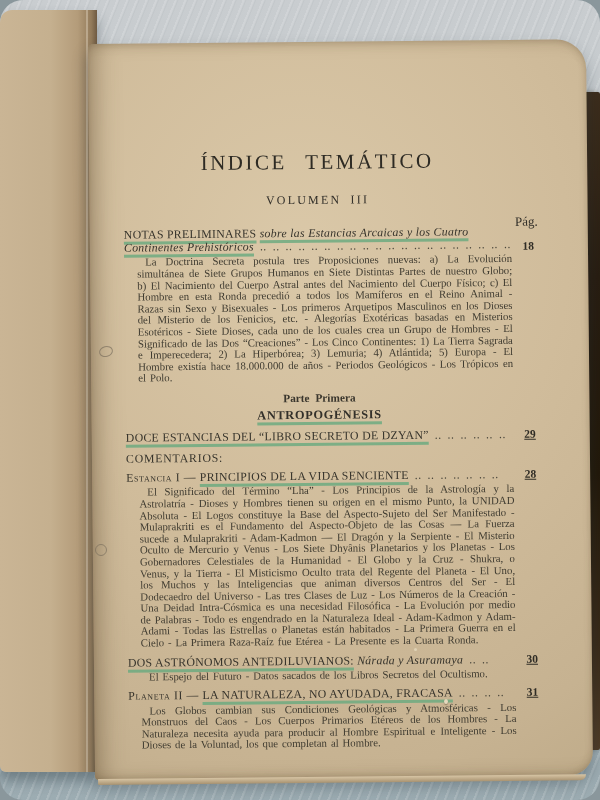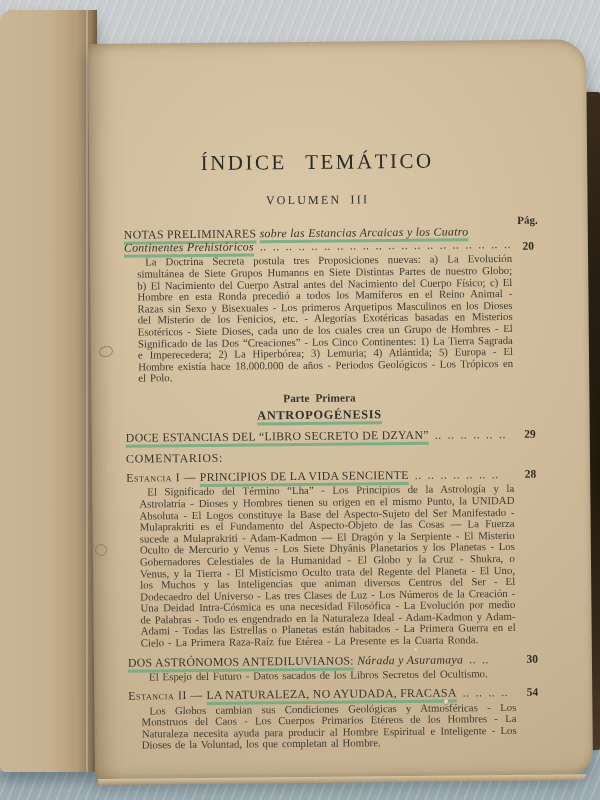--- a/index.html
+++ b/index.html
@@ -1,19 +1,20 @@
 <!DOCTYPE html>
 <html lang="es"><head>
 <meta charset="utf-8">
 <style>
   html,body{margin:0;padding:0;background:#8a979c;}
   .scene{
     position:relative;width:600px;height:800px;overflow:hidden;
     background:linear-gradient(180deg,#c9cdd0 0%,#c2c8cb 22%,#b6bec2 55%,#a7b3b8 80%,#9cacb2 100%);
     font-family:"Liberation Serif","DejaVu Serif",serif;
+    border-radius:23px;
   }
   .scene::before{ 
     content:"";position:absolute;inset:0;
     background:repeating-linear-gradient(112deg,
       rgba(255,255,255,.15) 0 1.5px, rgba(110,120,126,.07) 3px, rgba(255,255,255,0) 4px 9px);
     z-index:0;
   }
   .cover-edge{
     position:absolute;right:0;top:92px;width:19px;height:658px;z-index:1;
     background:linear-gradient(180deg,#3c2d1c,#281d11 28%,#221809 58%,#3a2a18 84%,#503c26);
@@ -51,34 +52,34 @@
   }
   .page-title{
     text-align:center;font-size:21px;letter-spacing:2.5px;word-spacing:11px;
     font-weight:400;color:#2e2b24;margin:0;
   }
   .volume{
     text-align:center;font-size:12px;letter-spacing:2.2px;word-spacing:4px;
     color:#33302a;margin-top:18px;
   }
   .entries{position:relative;margin-top:19px;}
-  .pag-label{position:absolute;top:-11px;right:-26px;font-size:11px;font-weight:700;color:#33302a;}
+  .pag-label{position:absolute;top:-11px;right:-26px;font-size:13px;font-weight:400;color:#33302a;}
   .entry{position:relative;}
   .ehead{font-size:11.8px;line-height:13.2px;letter-spacing:.3px;color:#36332b;}
   .gu{
     text-decoration:underline;
     text-decoration-color:rgba(109,170,128,.85);
     text-decoration-thickness:3.2px;
     text-underline-offset:2.5px;
   }
   .it{font-style:italic;}
   .sc{font-variant:small-caps;letter-spacing:.6px;margin-top:25px;}
   .leader{letter-spacing:.5px;word-spacing:2.5px;color:#4a463b;}
   .num{position:absolute;right:-22px;font-weight:700;font-size:11.5px;color:#2f2c25;}
-  .num-top{top:0;}
+  .num-top{top:0;text-decoration:underline;}
   .num-bottom{bottom:-1px;}
   .summary{
     margin:2px 0 0 13px;text-align:justify;text-indent:8px;
     font-size:10.8px;line-height:11.6px;word-spacing:1.2px;color:#403c31;
     hyphens:auto;
   }
   .kicker{text-align:center;font-size:11.3px;font-weight:700;margin-top:9px;color:#3a362d;word-spacing:3px;}
   .part-head{text-align:center;font-size:12.3px;font-weight:700;letter-spacing:.7px;margin-top:4px;color:#33302a;}
   .coment{font-size:11.8px;letter-spacing:.8px;margin-top:7px;color:#36332b;}
   .mt{margin-top:7px;}
@@ -106,21 +107,21 @@
     <div class="volume">VOLUMEN III</div>
 
     <div class="entries">
       <span class="pag-label">Pág.</span>
 
       <div class="entry">
         <div class="ehead">
           <span class="gu">NOTAS PRELIMINARES</span>
           <span class="gu it">sobre las Estancias Arcaicas y los Cuatro Continentes Prehistóricos</span><span class="leader"> .. .. .. .. .. .. .. .. .. .. .. .. .. .. .. .. .. .. .. ..</span>
         </div>
-        <span class="num num-bottom">20</span>
+        <span class="num num-bottom">18</span>
       </div>
       <div class="summary">La Doctrina Secreta postula tres Proposiciones nuevas: a) La Evolución simultánea de Siete Grupos Humanos en Siete Distintas Partes de nuestro Globo; b) El Nacimiento del Cuerpo Astral antes del Nacimiento del Cuerpo Físico; c) El Hombre en esta Ronda precedió a todos los Mamíferos en el Reino Animal - Razas sin Sexo y Bisexuales - Los primeros Arquetipos Masculinos en los Dioses del Misterio de los Fenicios, etc. - Alegorías Exotéricas basadas en Misterios Esotéricos - Siete Dioses, cada uno de los cuales crea un Grupo de Hombres - El Significado de las Dos “Creaciones” - Los Cinco Continentes: 1) La Tierra Sagrada e Imperecedera; 2) La Hiperbórea; 3) Lemuria; 4) Atlántida; 5) Europa - El Hombre existía hace 18.000.000 de años - Periodos Geológicos - Los Trópicos en el Polo.</div>
 
       <div class="kicker">Parte Primera</div>
       <div class="part-head"><span class="gu">ANTROPOGÉNESIS</span></div>
 
       <div class="entry mt">
         <div class="ehead">
           <span class="gu">DOCE ESTANCIAS DEL “LIBRO SECRETO DE DZYAN”</span><span class="leader"> .. .. .. .. .. ..</span>
         </div>
@@ -141,23 +142,23 @@
         <div class="ehead">
           <span class="gu">DOS ASTRÓNOMOS ANTEDILUVIANOS:</span>
           <span class="it">Nárada y Asuramaya</span><span class="leader"> .. ..</span>
         </div>
         <span class="num num-top">30</span>
       </div>
       <div class="summary">El Espejo del Futuro - Datos sacados de los Libros Secretos del Ocultismo.</div>
 
       <div class="entry mt">
         <div class="ehead">
-          <span class="sc">Estancia II — </span><span class="gu">LA NATURALEZA, NO AYUDADA, FRACASA</span><span class="leader"> .. .. .. ..</span>
+          <span class="sc">Planeta II — </span><span class="gu">LA NATURALEZA, NO AYUDADA, FRACASA</span><span class="leader"> .. .. .. ..</span>
         </div>
-        <span class="num num-top">54</span>
+        <span class="num num-top">31</span>
       </div>
       <div class="summary">Los Globos cambian sus Condiciones Geológicas y Atmosféricas - Los Monstruos del Caos - Los Cuerpos Primarios Etéreos de los Hombres - La Naturaleza necesita ayuda para producir al Hombre Espiritual e Inteligente - Los Dioses de la Voluntad, los que completan al Hombre.</div>
 
     </div>
   </div>
 
   <div class="pencil-mark mark-1"></div>
   <div class="pencil-mark mark-2"></div>
   <div class="speck speck-1"></div>
   <div class="speck speck-2"></div>

